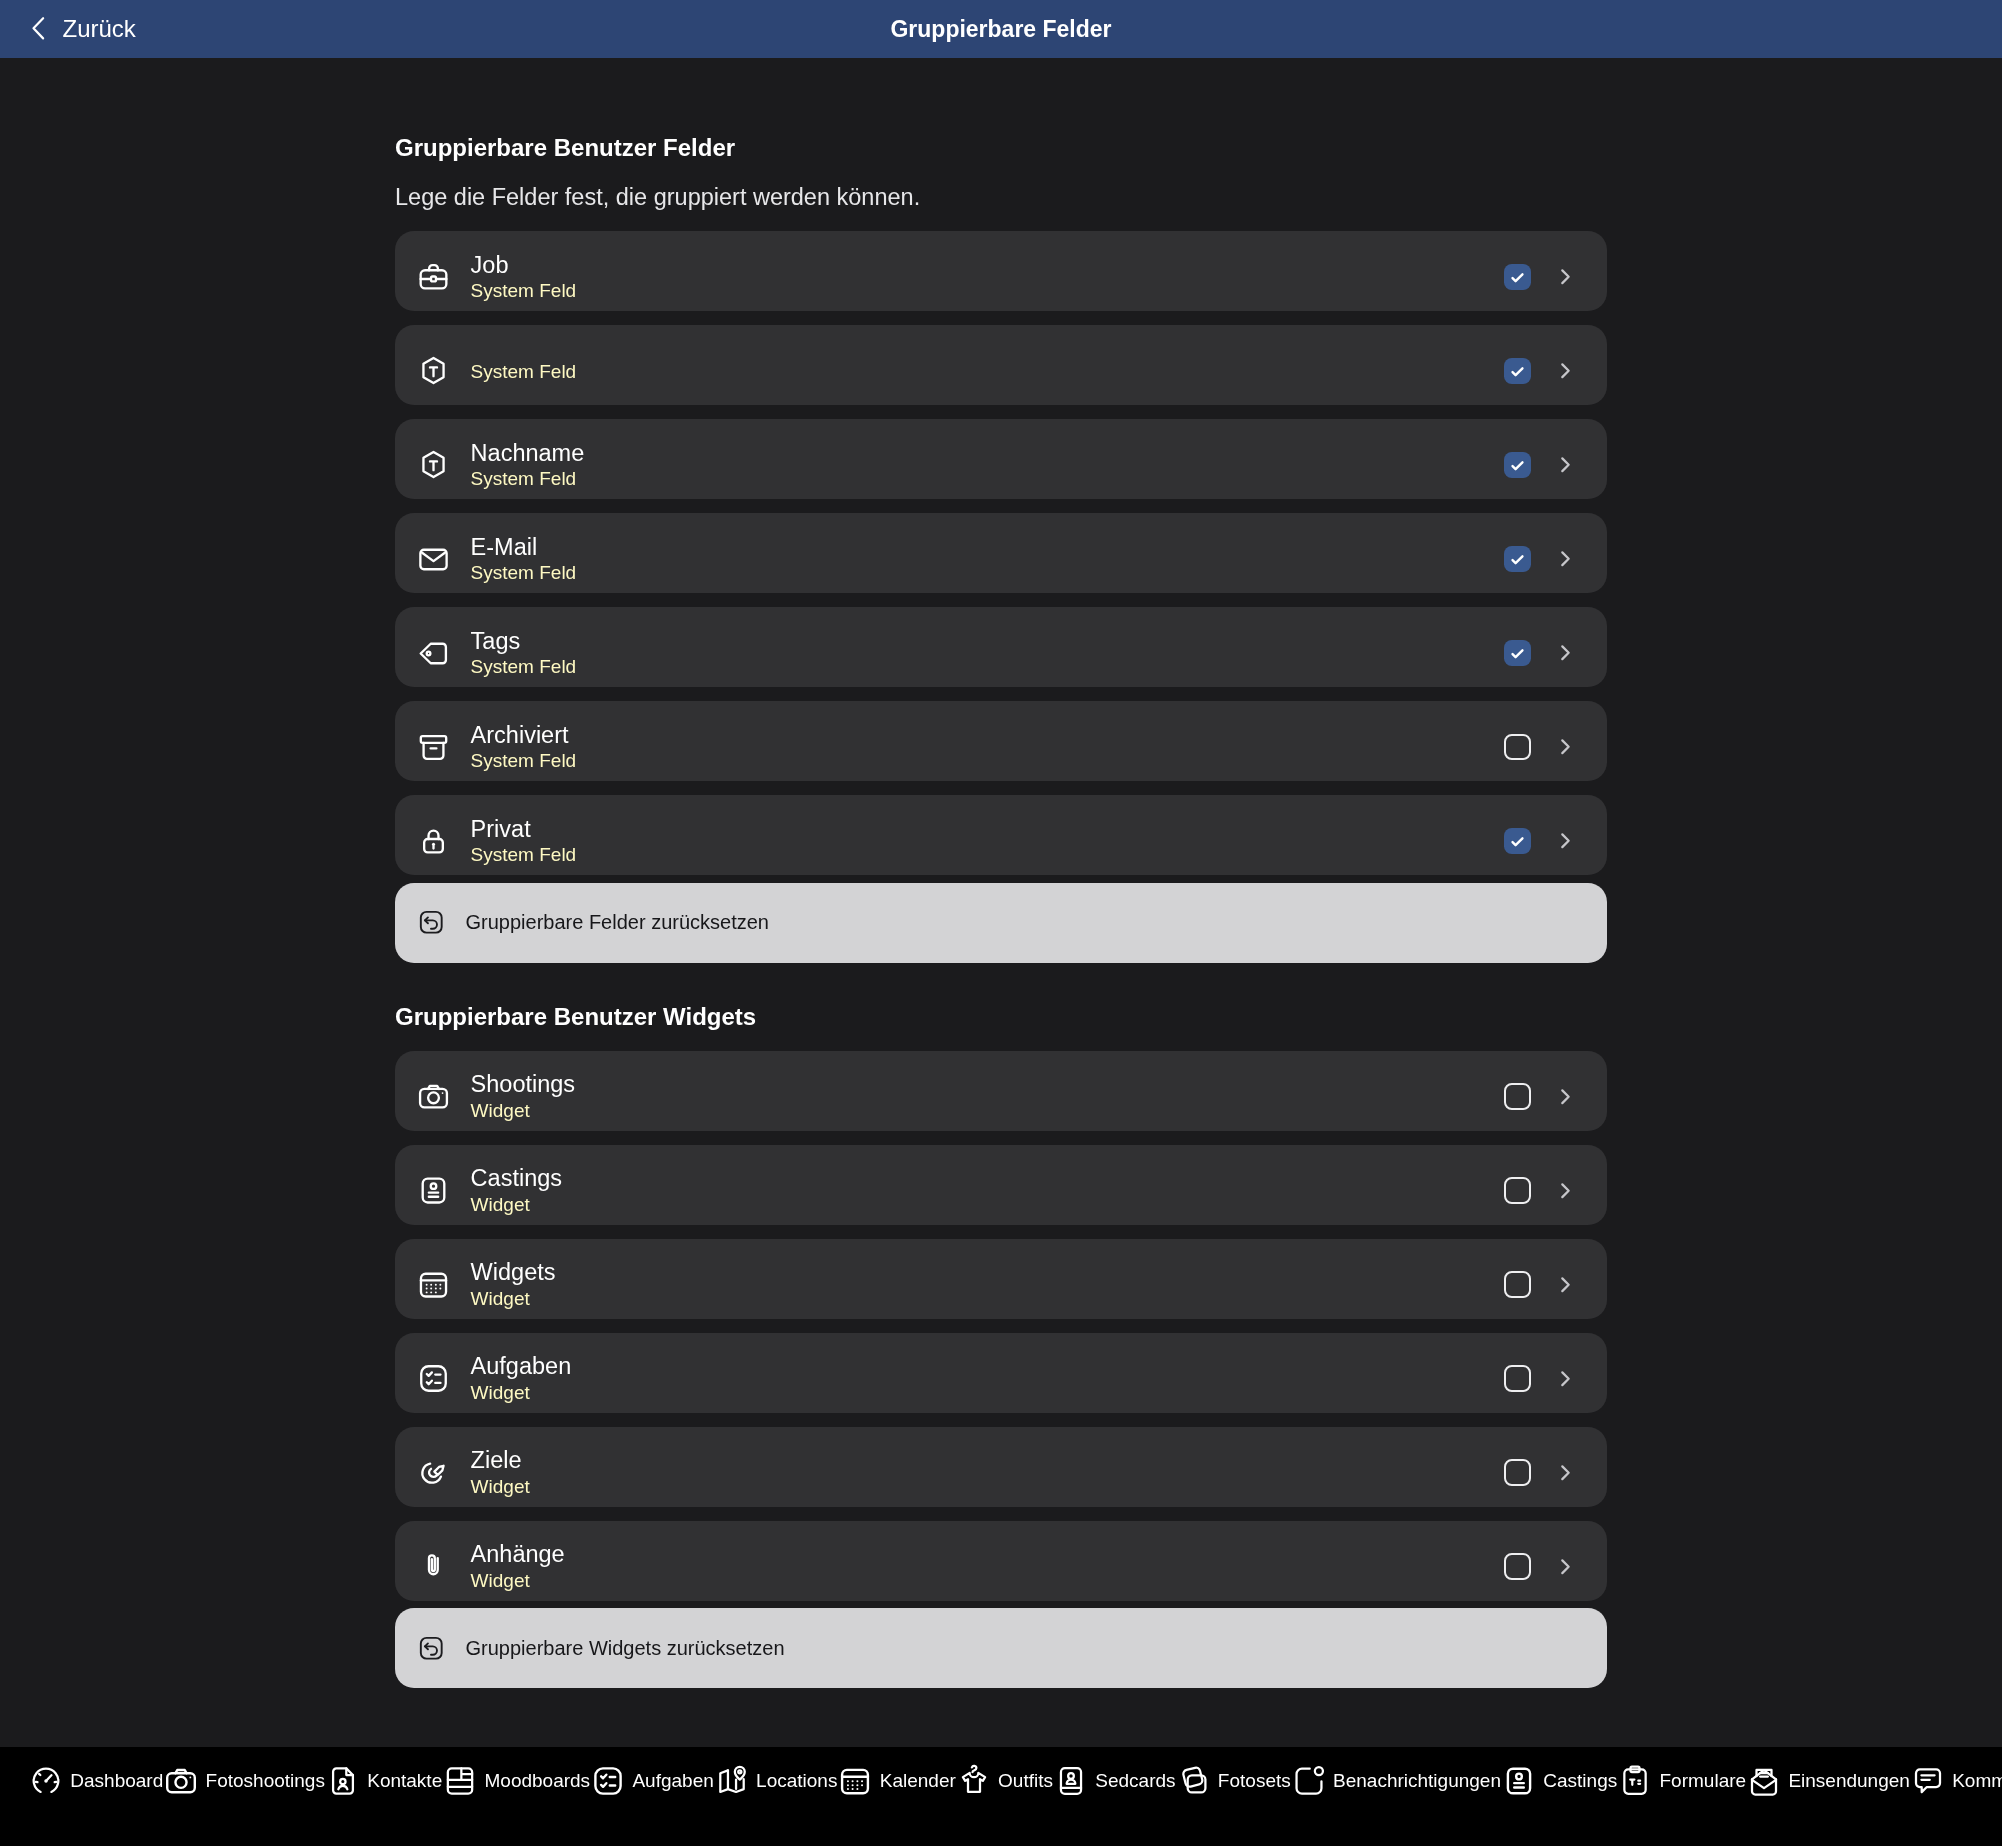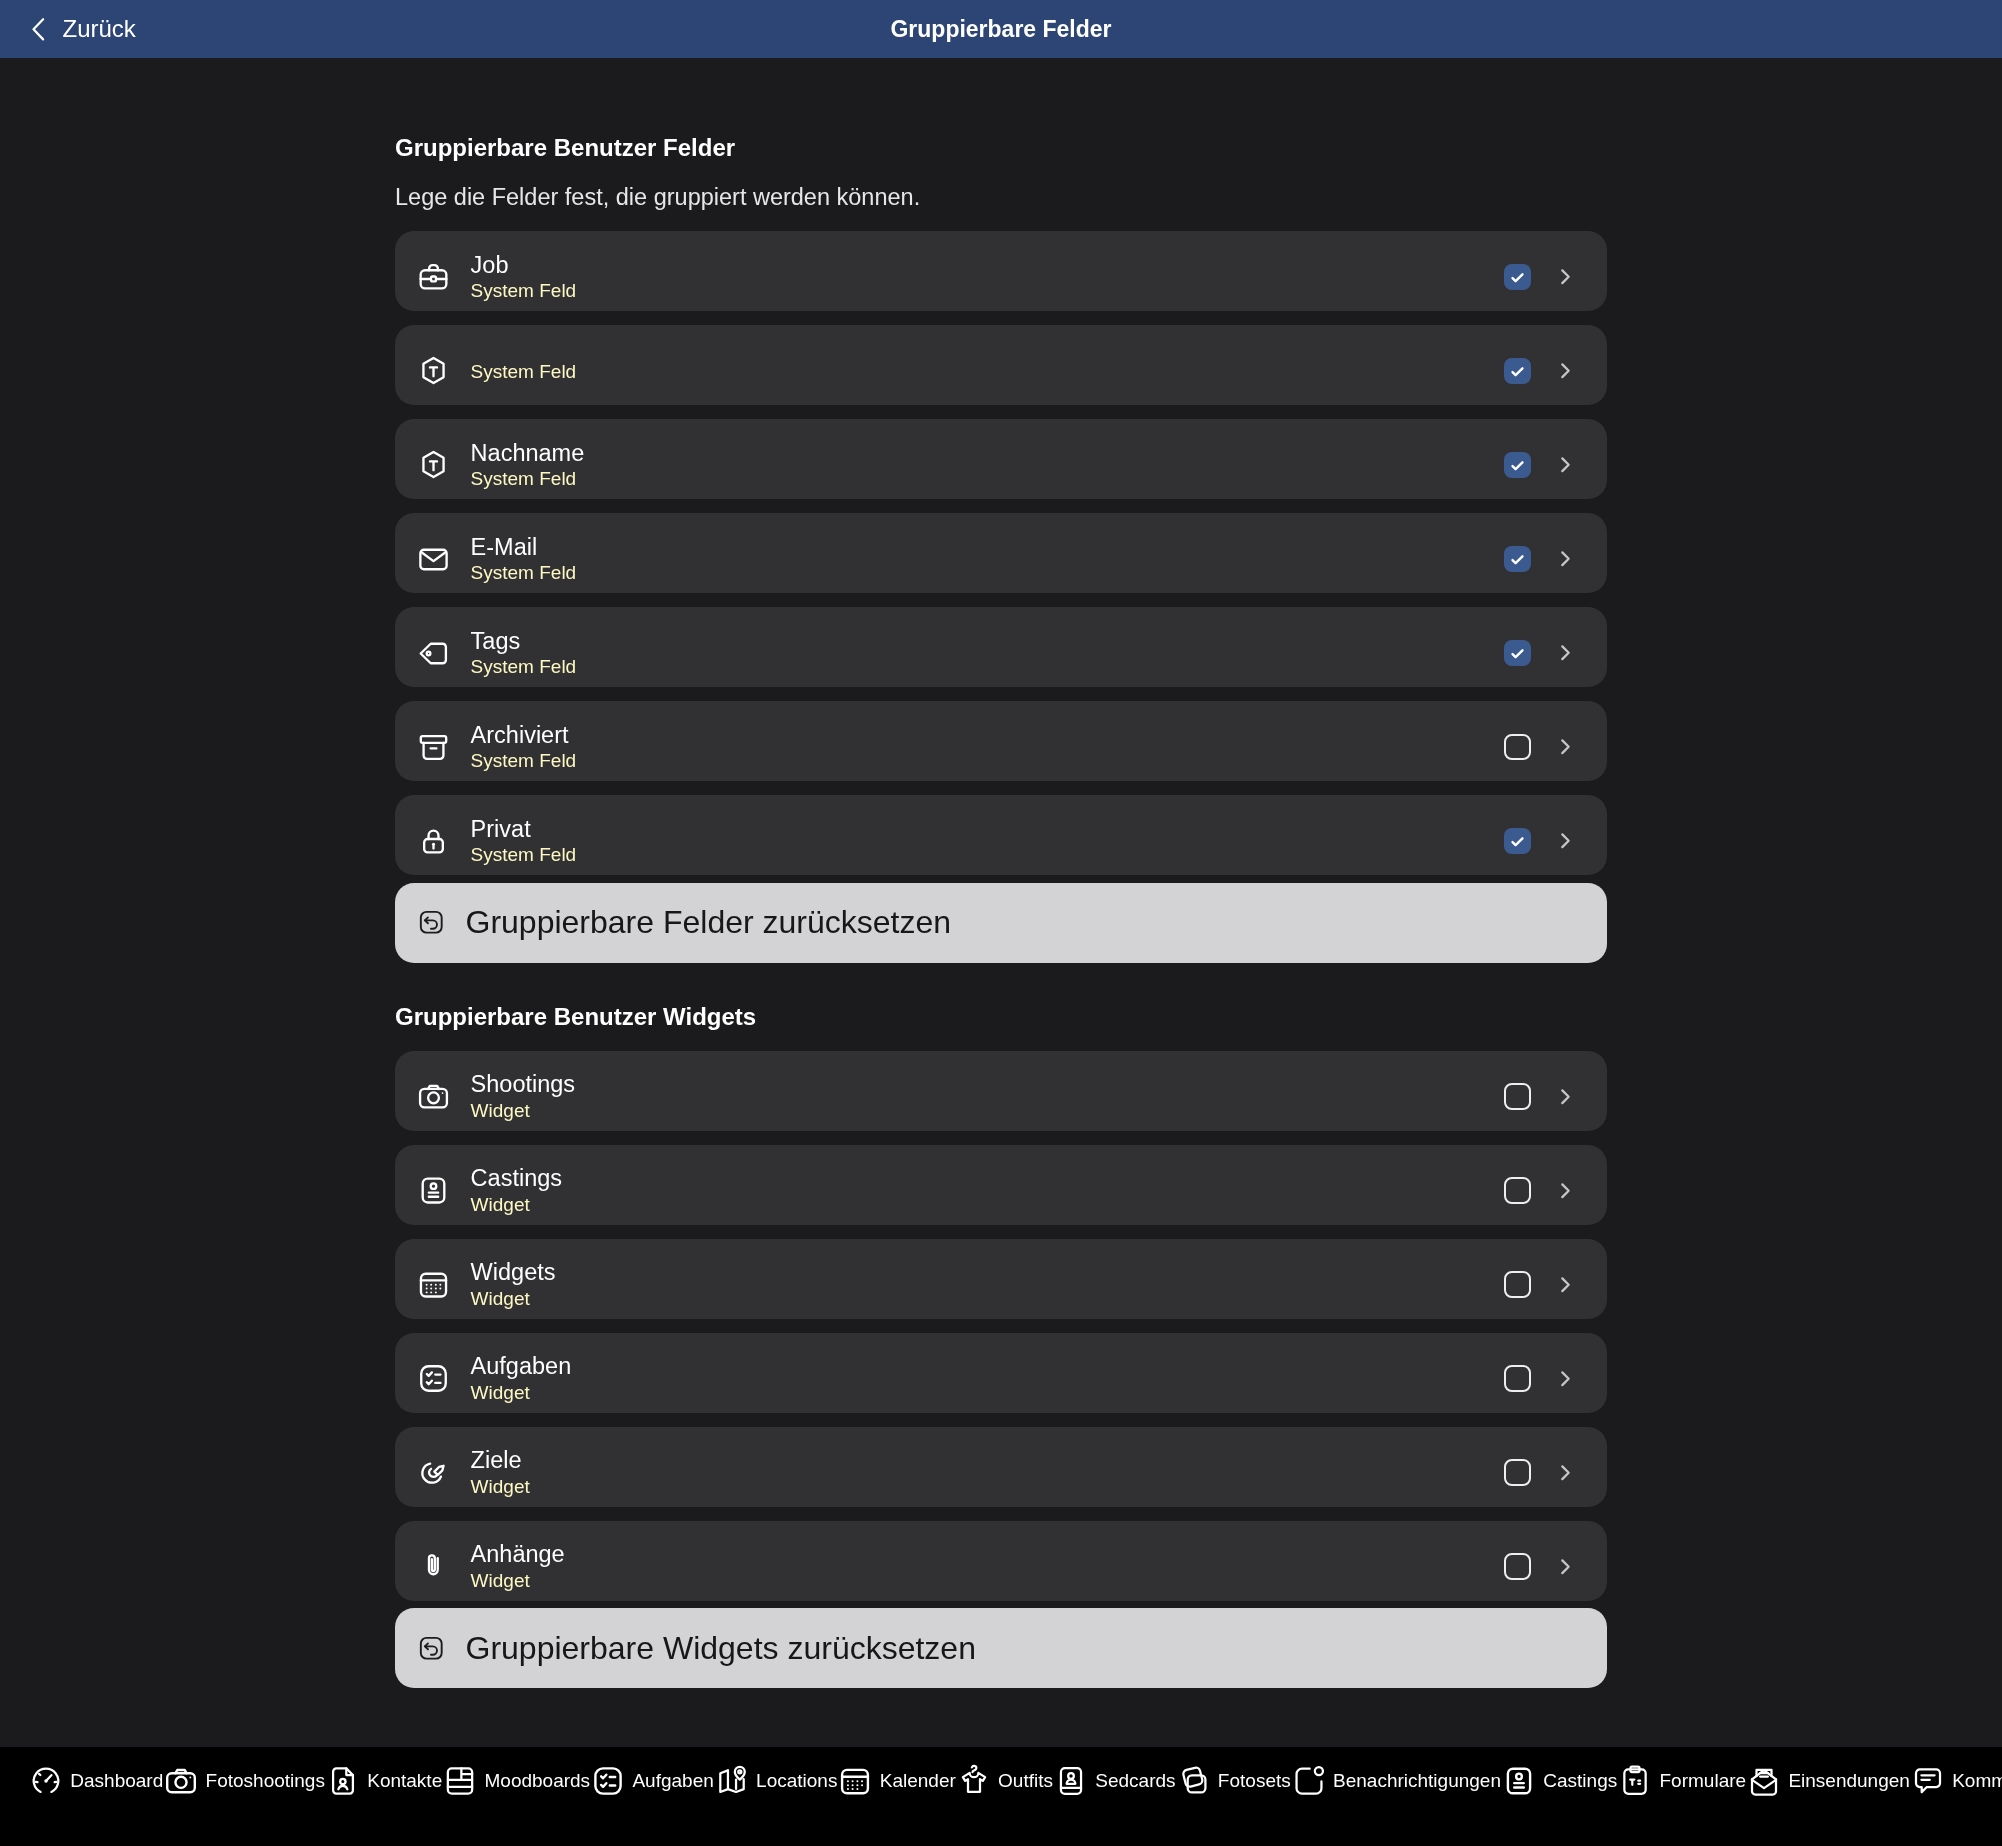--- a/index.html
+++ b/index.html
@@ -4,21 +4,21 @@
 <style>
   html,body{margin:0;padding:0}
   body{
     width:2002px;height:1846px;position:relative;overflow:hidden;
     background:var(--page-bg,#1b1b1d);
     color:#fff;
     font-family:"Liberation Sans", sans-serif;
   }
   
   .navbar{height:58px;background:var(--nav-blue,#2d4574);display:flex;align-items:center;position:relative}
-  .back{display:flex;align-items:center;gap:12.5px;margin-left:28px;font-size:24px;color:#fff;cursor:pointer}
+  .back{display:flex;align-items:flex-start;gap:12.5px;margin-left:28px;font-size:24px;color:#fff;cursor:pointer}
   .back-chev{width:22px;height:26.6px;display:block}
   .back-chev svg{width:22px;height:26.6px;display:block}
   .nav-title{position:absolute;left:50%;top:50%;transform:translate(-50%,-50%);font-size:23px;font-weight:700;white-space:nowrap}
   
   .content{width:1212px;margin:0 auto}
   .sec-title{font-size:24px;font-weight:600;line-height:30px;margin:75px 0 0 0}
   .section + .section .sec-title{margin-top:39px}
   .sec-sub{font-size:23.5px;font-weight:400;line-height:30px;margin:19px 0 0 0;color:#e7e7e9}
   .rows{margin-top:19px}
   .row{height:80px;background:var(--row-bg,#313133);border-radius:19px;margin-bottom:14px;
@@ -28,21 +28,21 @@
   .row-text{flex:1;min-width:0}
   .row-title{font-size:23.5px;line-height:27px;font-weight:500}
   .row-sub{font-size:19px;line-height:22px;color:#fef9c3;margin-top:1.6px}
   .checkbox{width:26.6px;height:26.6px;border-radius:7.8px;box-sizing:border-box;margin-right:22px;flex:0 0 auto;cursor:pointer}
   .checkbox.checked{background:var(--checkbox-blue,#3a5a90);display:flex;align-items:center;justify-content:center}
   .checkbox.checked svg{width:17px;height:17px;display:block}
   .checkbox.unchecked{border:2.3px solid #eeeef0;background:transparent}
   .row-chevron{width:23.5px;height:23.5px;color:#c6c6ca;flex:0 0 auto}
   .row-chevron svg{width:23.5px;height:23.5px;display:block}
   .reset{height:80px;border-radius:19px;background:var(--button-bg,#d3d3d5);color:#17171a;
-         display:flex;align-items:center;padding:0 21px;margin-top:-6.3px;font-size:32px;font-weight:500;cursor:pointer}
+         display:flex;align-items:center;padding:0 21px;margin-top:-6.3px;font-size:20px;font-weight:500;cursor:pointer}
   .undo{width:30.5px;height:30.5px;margin-right:19px;color:#1c1c1f;flex:0 0 auto}
   .undo svg{width:100%;height:100%;display:block}
   
   .tabbar{position:absolute;left:0;right:0;bottom:0;height:99px;background:var(--tabbar-bg,#000);
           display:flex;justify-content:space-between;align-items:flex-start;
           padding:16.4px 28px 0;box-sizing:border-box}
   .tab{display:flex;flex-direction:row;align-items:center;gap:6.3px;color:#fff;cursor:pointer}
   .tab-icon{width:36px;height:36px;display:block}
   .tab-icon svg{width:100%;height:100%;display:block}
   .tab-label{font-size:19px;white-space:nowrap;font-weight:400}

